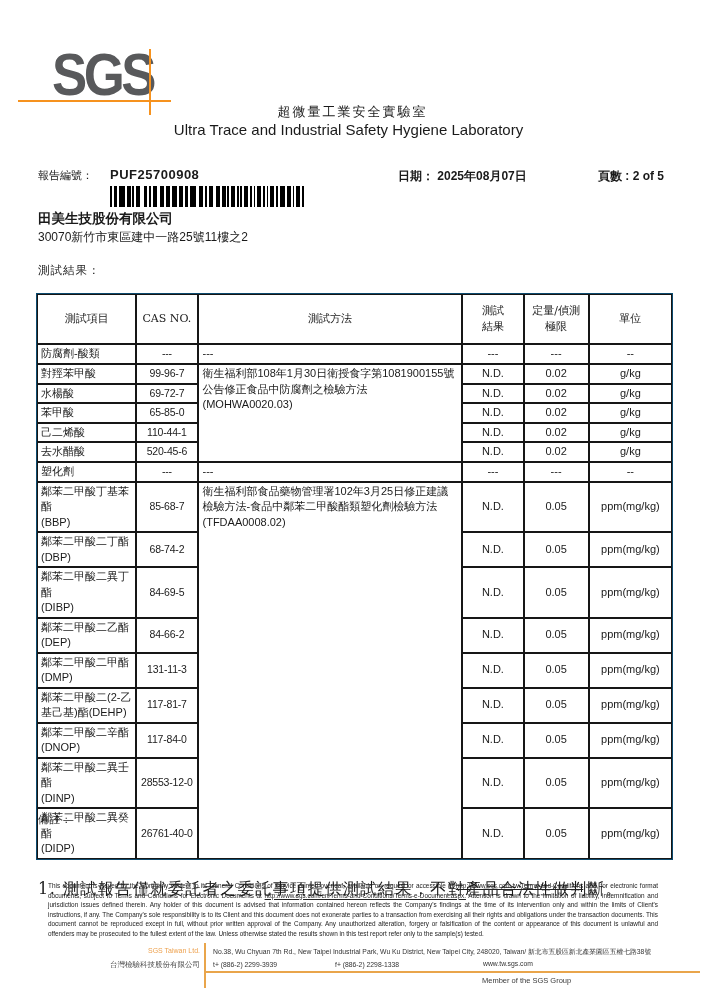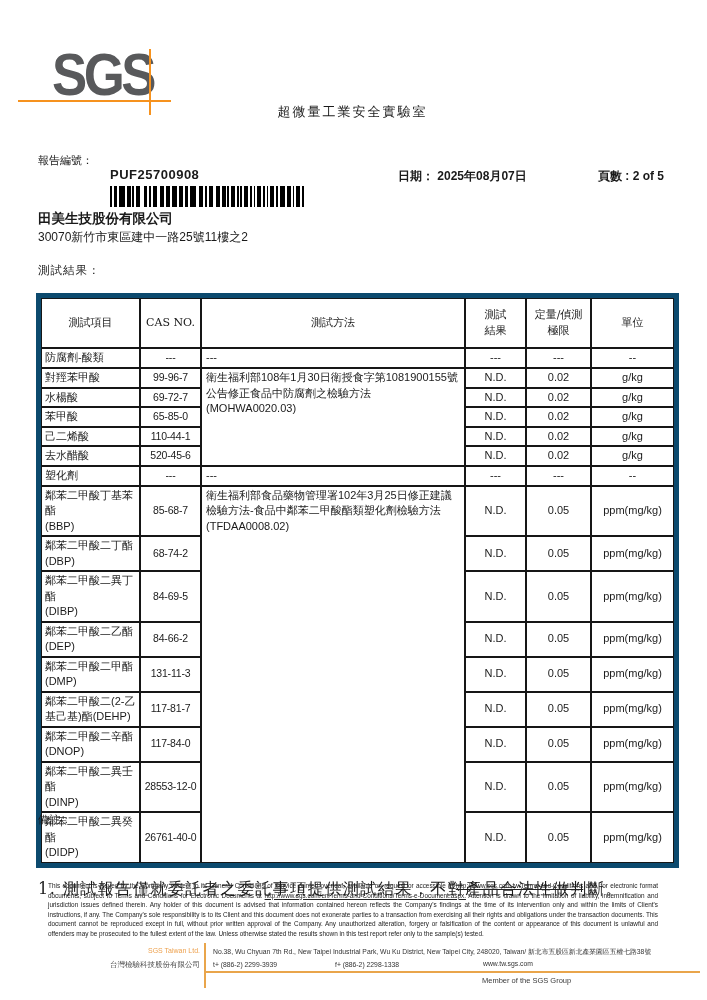--- a/index.html
+++ b/index.html
@@ -12,35 +12,35 @@
             color:#58595b;letter-spacing:-4px;transform:scaleX(.88);transform-origin:left top;}
   .cross-h{position:absolute;left:18px;top:100px;width:153px;height:2px;background:#f6921e;}
   .cross-v{position:absolute;left:149px;top:49px;width:2px;height:66px;background:#f6921e;}
 
   
   .doc-type{position:absolute;left:38px;top:122px;font-weight:bold;font-size:17px;letter-spacing:7px;}
   .lab-zh{position:absolute;left:8px;right:10px;top:103px;text-align:center;font-size:13px;letter-spacing:2px;}
   .lab-en{position:absolute;left:0;right:10px;top:121px;text-align:center;font-size:15px;}
 
   
-  .rpt-label{position:absolute;left:38px;top:153px;font-size:11px;}
+  .rpt-label{position:absolute;left:38px;top:168px;font-size:11px;}
   .rpt-no{position:absolute;left:110px;top:167px;font-size:13px;font-weight:bold;letter-spacing:.5px;}
   .date-line{position:absolute;left:398px;top:168px;font-size:12px;font-weight:bold;}
   .page-line{position:absolute;left:598px;top:168px;font-size:12px;font-weight:bold;}
   .barcode{position:absolute;left:110px;top:186px;width:198px;height:21px;display:flex;align-items:stretch;}
   .barcode .b{height:100%;}
 
   
   .client-name{position:absolute;left:38px;top:210px;font-size:13.5px;font-weight:bold;}
   .client-addr{position:absolute;left:38px;top:229px;font-size:12px;}
   .results-label{position:absolute;left:38px;top:263px;font-size:11.5px;letter-spacing:1px;}
 
   
   .tbl-wrap{position:absolute;left:36px;top:293px;}
-  table{border-collapse:separate;border-spacing:0;table-layout:fixed;width:637px;border:5px solid #0c4a6e;}
+  table{border-collapse:separate;border-spacing:0;table-layout:fixed;width:637px;border:1px solid #0c4a6e;}
   th,td{border:1px solid #161616;overflow:hidden;}
   th{font-family:"DejaVu Serif",serif;font-weight:normal;font-size:11px;height:46px;
      text-align:center;white-space:pre-line;line-height:16px;}
   td{font-size:11px;line-height:15.5px;padding:1px 3px;background:#fff;}
   .cell-item{text-align:left;white-space:pre-line;vertical-align:middle;margin-left:20px;}
   .cell-cas{text-align:center;vertical-align:middle;font-size:10.5px;letter-spacing:-.2px;}
   .cell-method{text-align:left;vertical-align:top;padding:1px 4px;}
   .cell-center{text-align:center;vertical-align:middle;}
   tr.section td{height:16px;}
 
@@ -67,20 +67,21 @@
 </head>
 <body>
 
 <div class="page">
 
   <div class="sgs-logo">SGS</div>
   <div class="cross-h"></div>
   <div class="cross-v"></div>
 
   <div class="lab-zh serif">超微量工業安全實驗室</div>
+  <div class="lab-en">Ultra Trace and Industrial Safety Hygiene Laboratory</div>
 
   <span class="rpt-label serif">報告編號：</span>
   <span class="rpt-no">PUF25700908</span>
   <div class="date-line"><span>日期：</span> <span>2025年08月07日</span></div>
   <div class="page-line"><span>頁數 :</span> <span>2 of 5</span></div>
   <div class="barcode">
       <div class="b" style="width: 0.943396%; background: rgb(0, 0, 0);"></div>
       <div class="b" style="width: 0.943396%; background: rgb(255, 255, 255);"></div>
       <div class="b" style="width: 1.88679%; background: rgb(0, 0, 0);"></div>
       <div class="b" style="width: 0.943396%; background: rgb(255, 255, 255);"></div>

